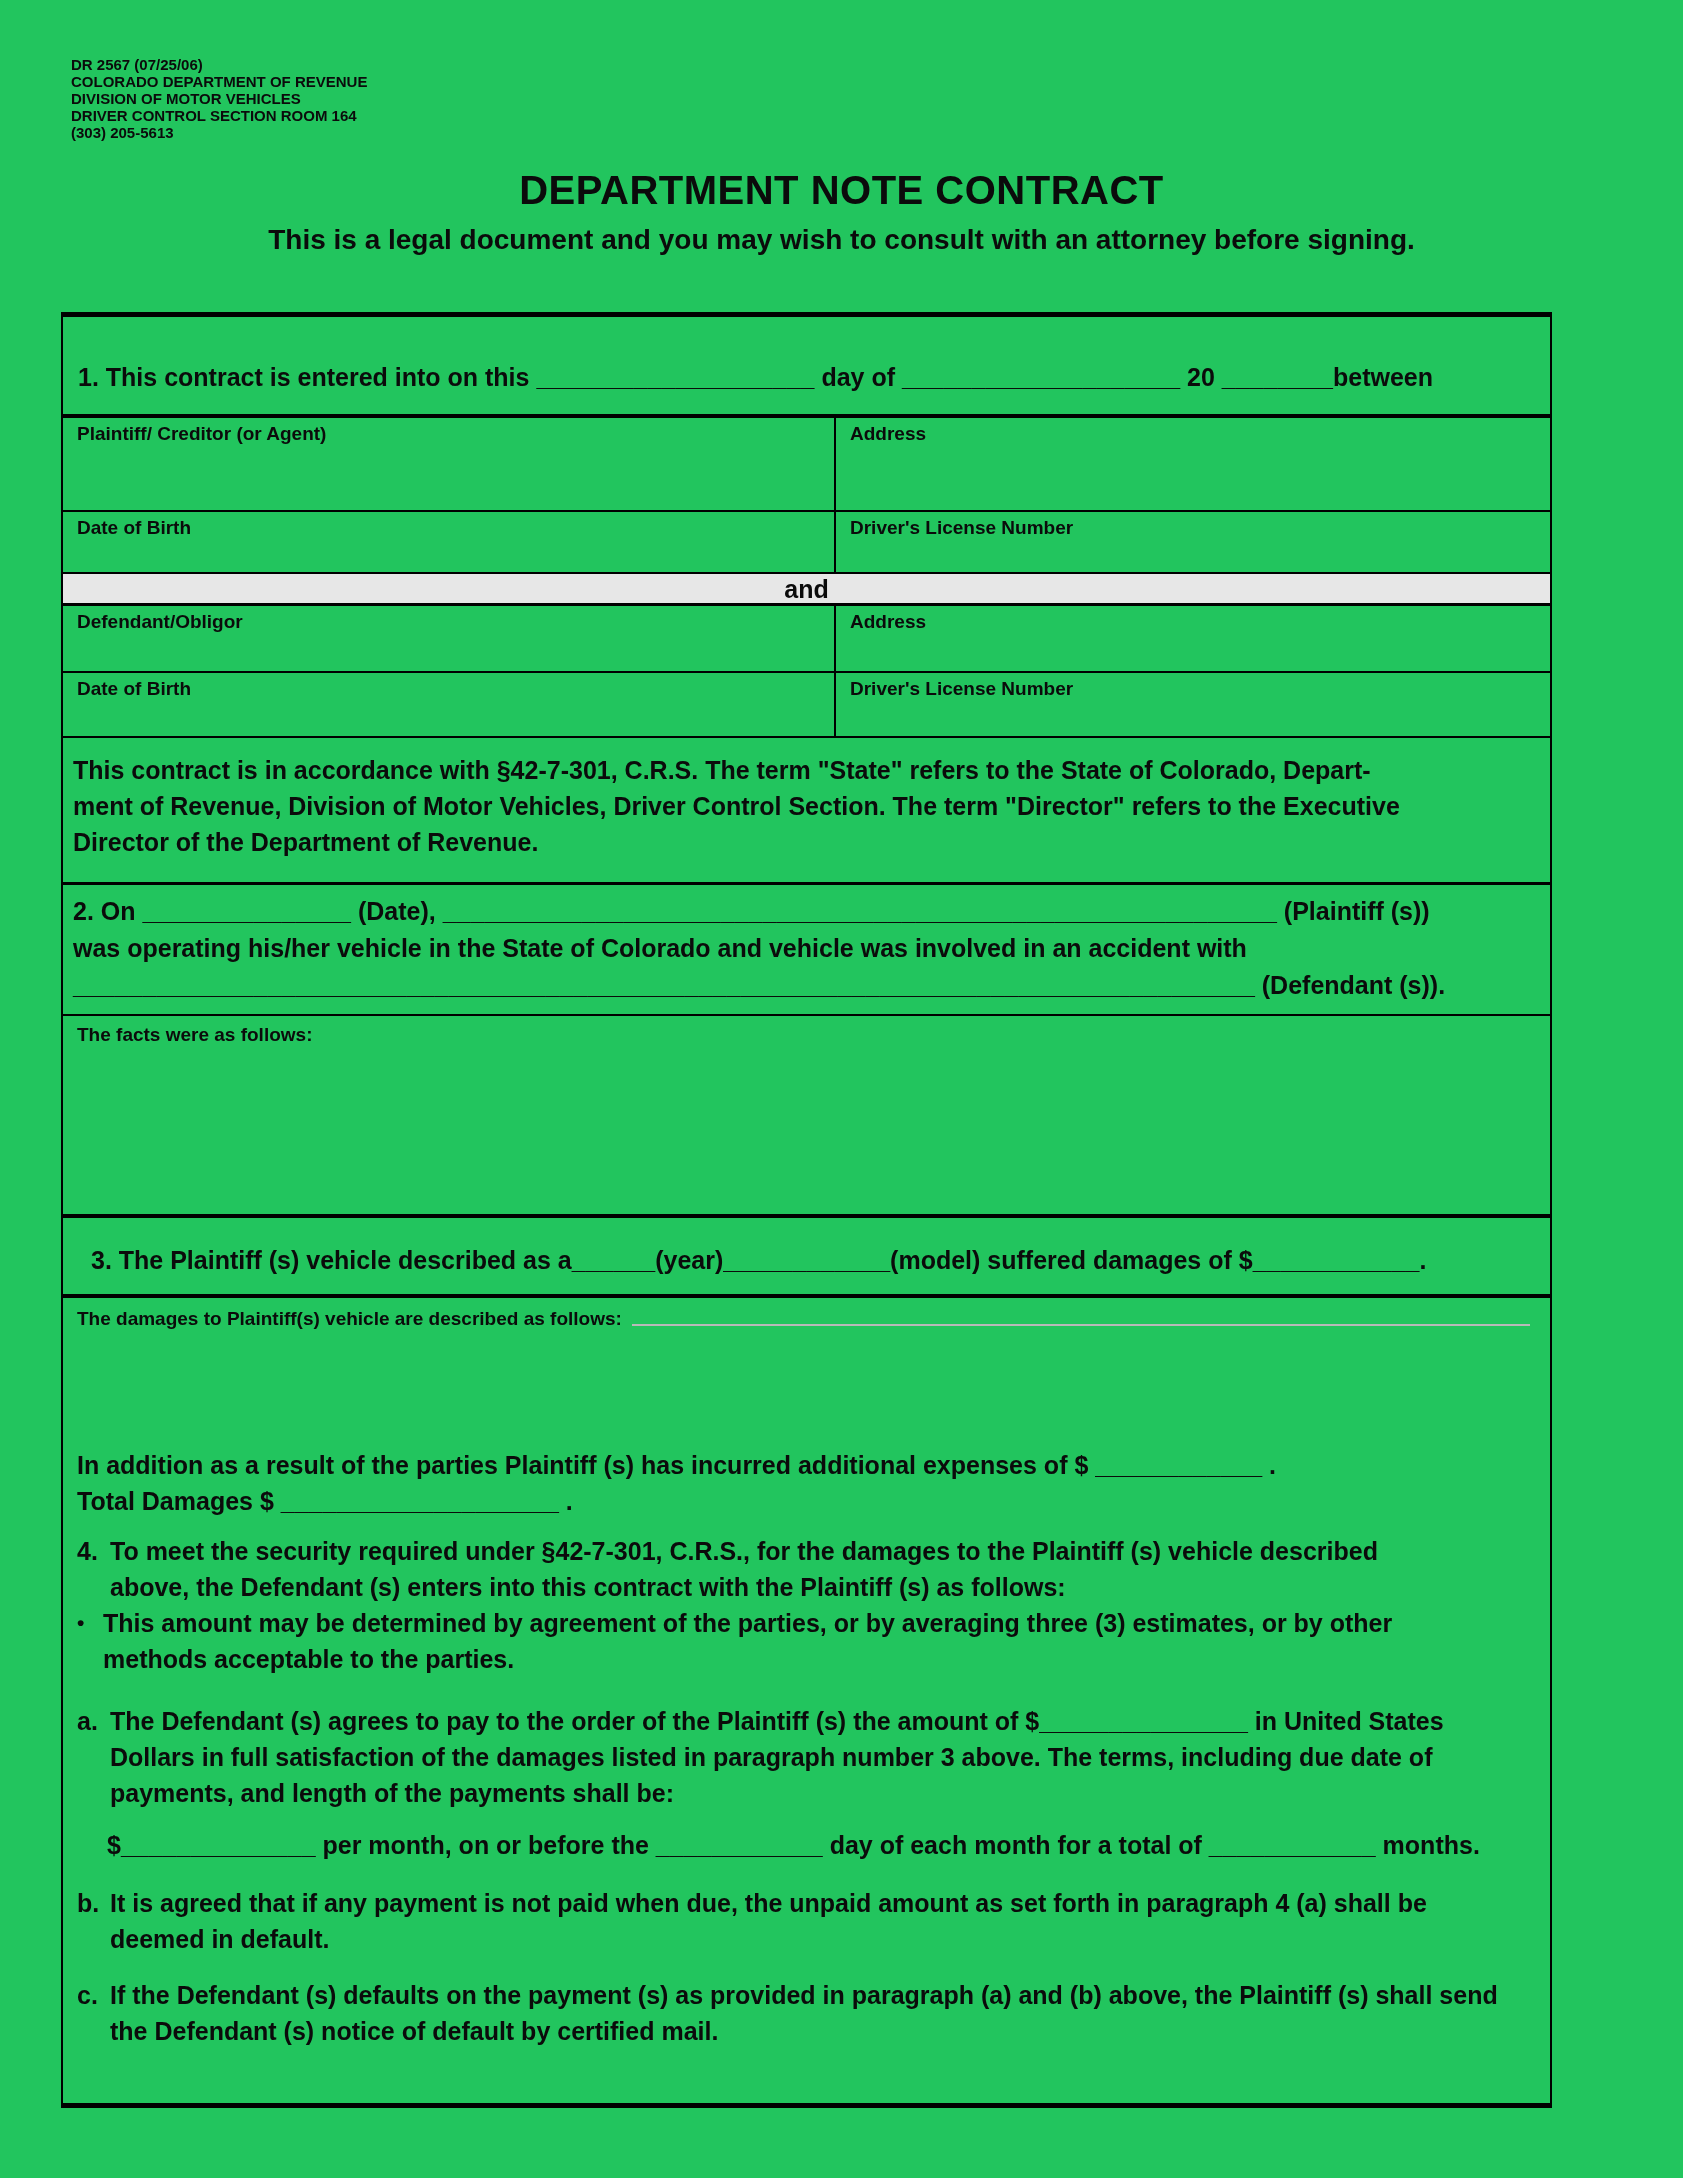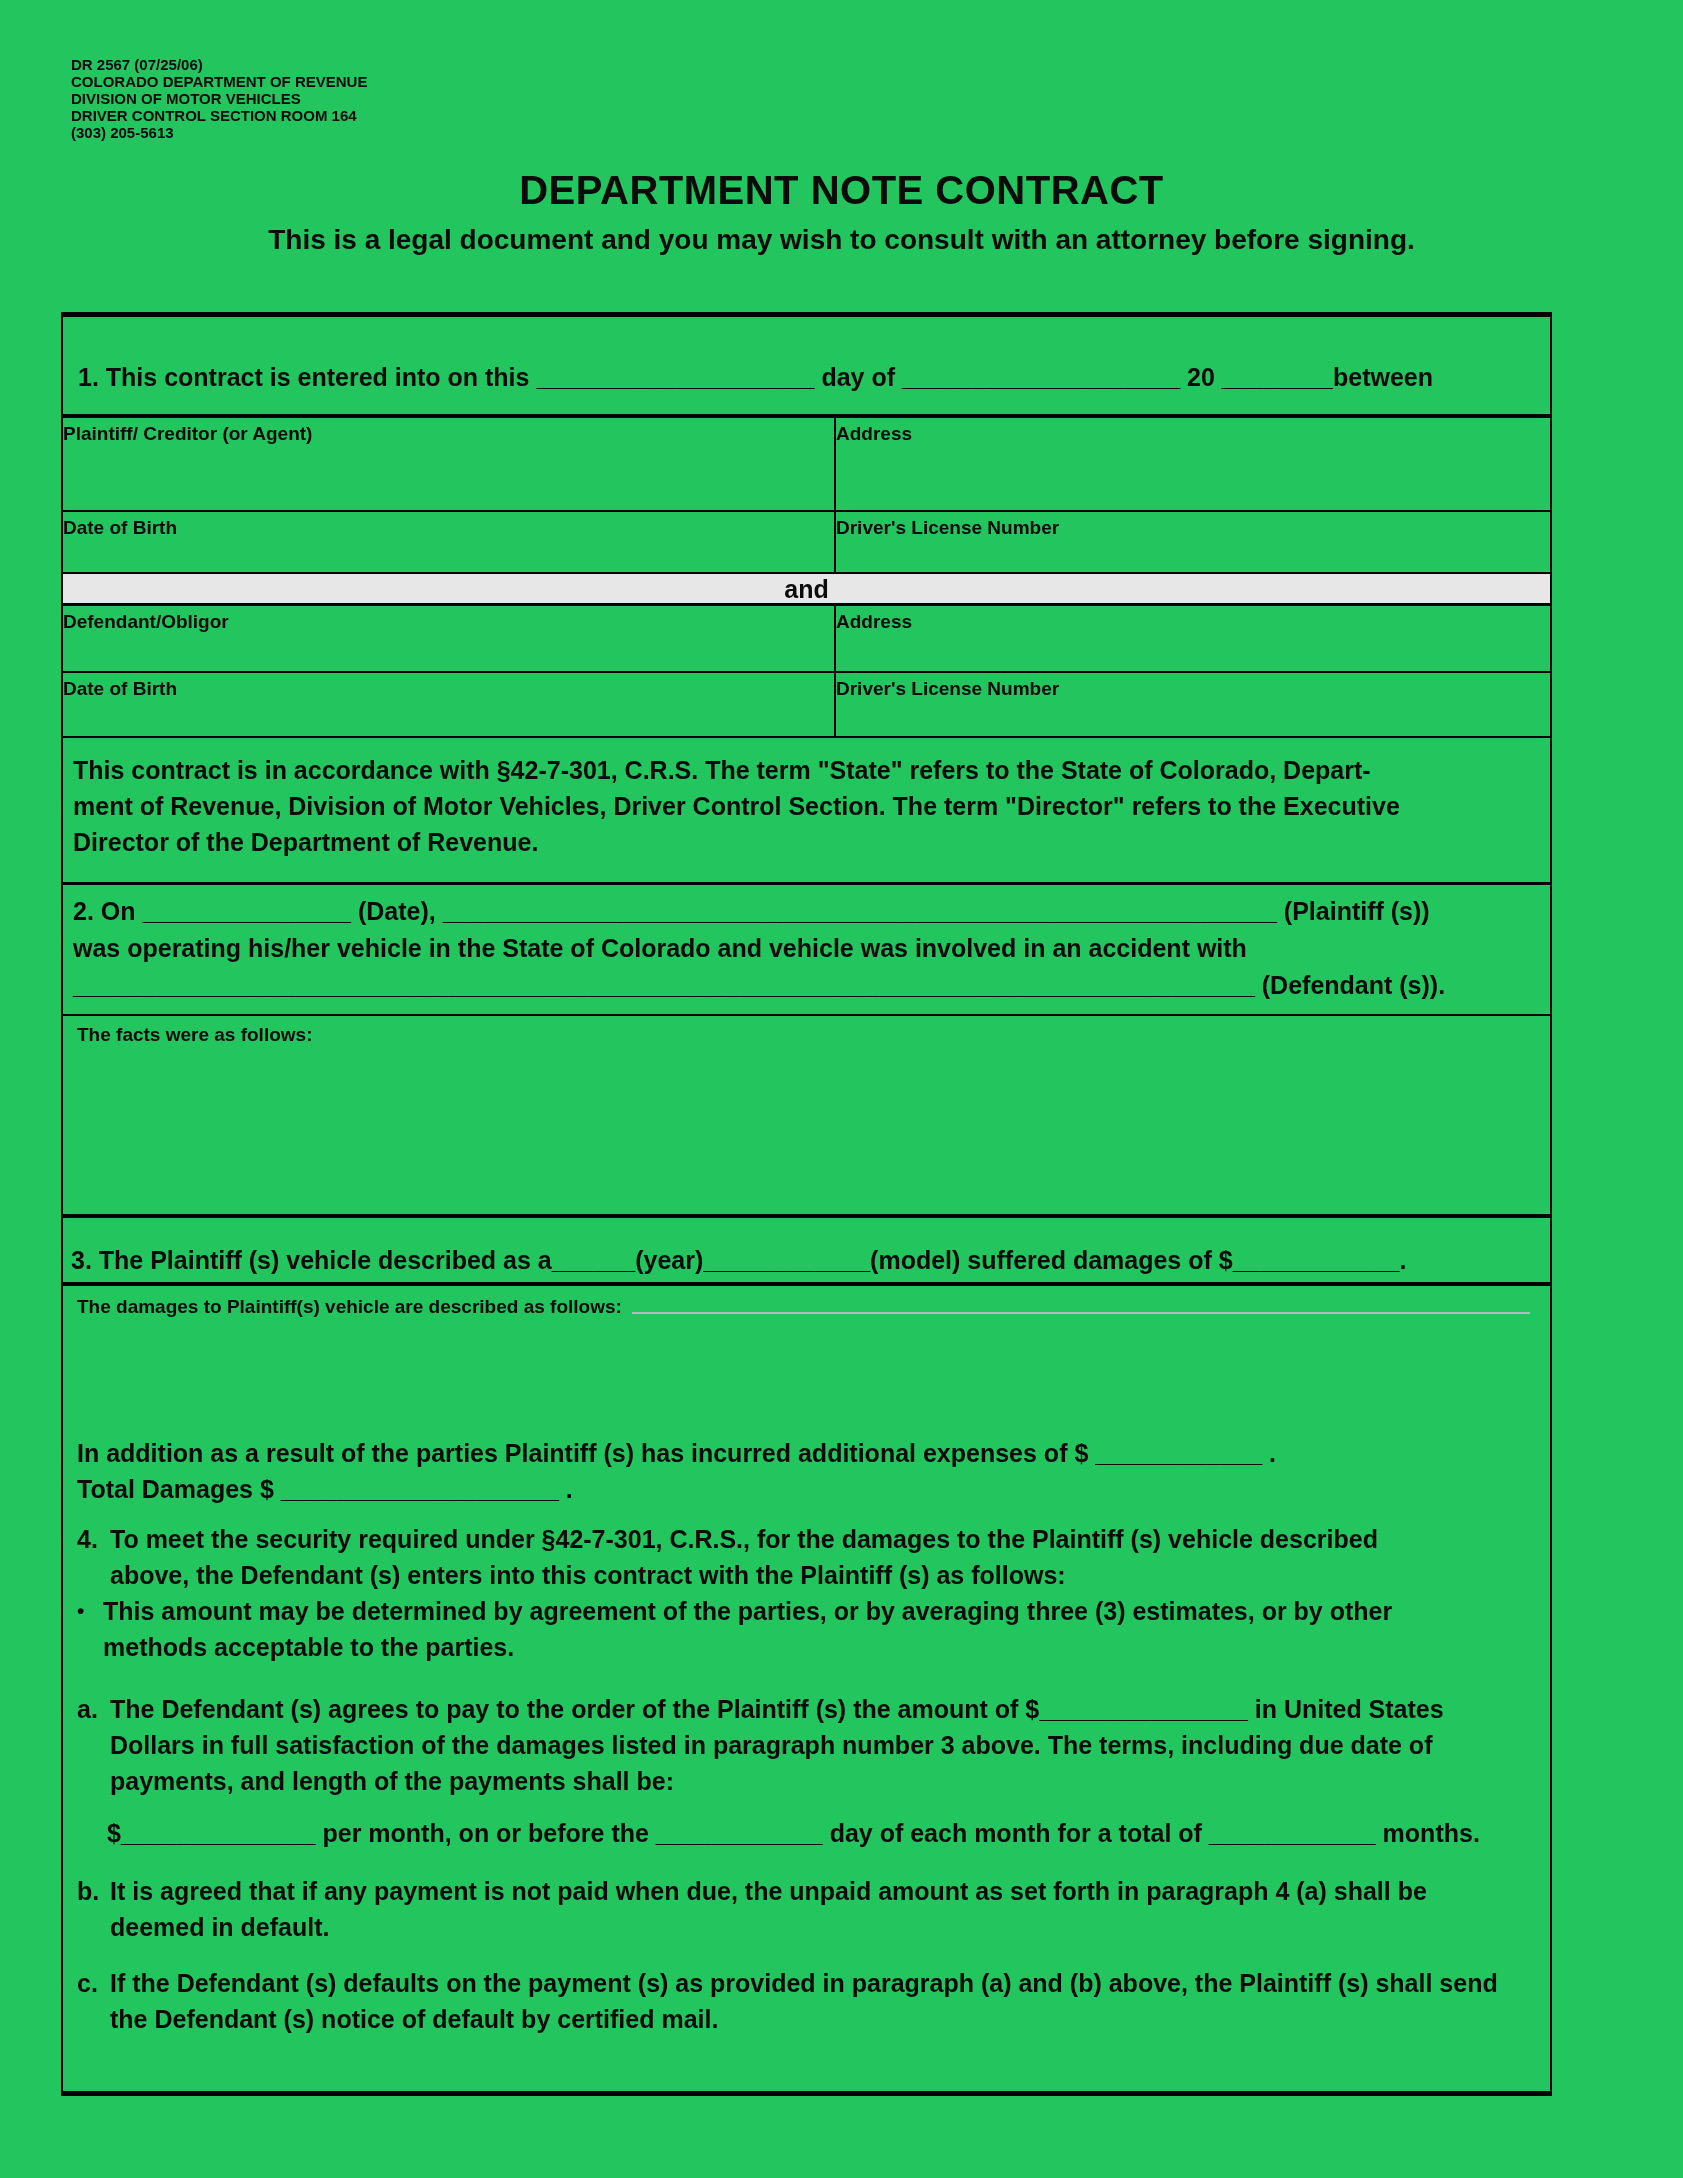--- a/index.html
+++ b/index.html
@@ -12,37 +12,37 @@
   .title{position:absolute;left:0;top:168px;width:100%;text-align:center;
          font-size:40px;letter-spacing:0.5px;}
   .subtitle{position:absolute;left:0;top:224px;width:100%;text-align:center;font-size:28px;}
 
   .box{position:absolute;left:61px;top:312px;width:1491px;
        border:2px solid #000;border-top-width:5px;border-bottom-width:5px;}
 
   .sec1{height:101px;padding:46px 15px 0;font-size:25px;border-bottom:4px solid #000;white-space:nowrap;}
 
   .prow{display:grid;grid-template-columns:773px 1fr;}
-  .cell{padding:5px 0;font-size:19px;}
+  .cell{padding:5px 14px;font-size:19px;}
   .cell.l{border-right:2px solid #000;}
   .r-name{height:92px;}
   .r-dob{height:62px;border-top:2px solid #000;}
   .and-row{height:34px;border-top:2px solid #000;border-bottom:3px solid #000;
            background:#e7e7e7;text-align:center;font-size:25px;line-height:31px;}
   .r-name2{height:65px;}
   .r-dob2{height:65px;border-top:2px solid #000;}
 
   .accord{border-top:2px solid #000;border-bottom:3px solid #000;
           padding:14px 10px 22px;font-size:25px;line-height:36px;}
 
   .sec2{padding:8px 10px 10px;font-size:25px;line-height:37px;border-bottom:2px solid #000;white-space:nowrap;}
 
   .facts{height:202px;border-bottom:4px solid #000;padding:8px 14px;font-size:19px;}
 
-  .sec3{height:68px;padding:28px 8px 0;font-size:25px;border-bottom:4px solid #000;white-space:nowrap;}
+  .sec3{height:80px;padding:28px 28px 0;font-size:25px;border-bottom:4px solid #000;white-space:nowrap;}
 
   .dmg{height:805px;padding:10px 14px 0;}
   .dmg-label-row{display:flex;align-items:flex-end;font-size:19px;}
   .dmg-fill{flex:1;border-bottom:2px solid #b9b9b9;margin:0 6px 4px 10px;}
 
   .bodyline{font-size:25px;line-height:36px;white-space:nowrap;}
   .addl{margin-top:117px;}
 
   .hang{display:grid;grid-template-columns:33px 1fr;font-size:25px;line-height:36px;}
   .hang.bullet{grid-template-columns:26px 1fr;}

